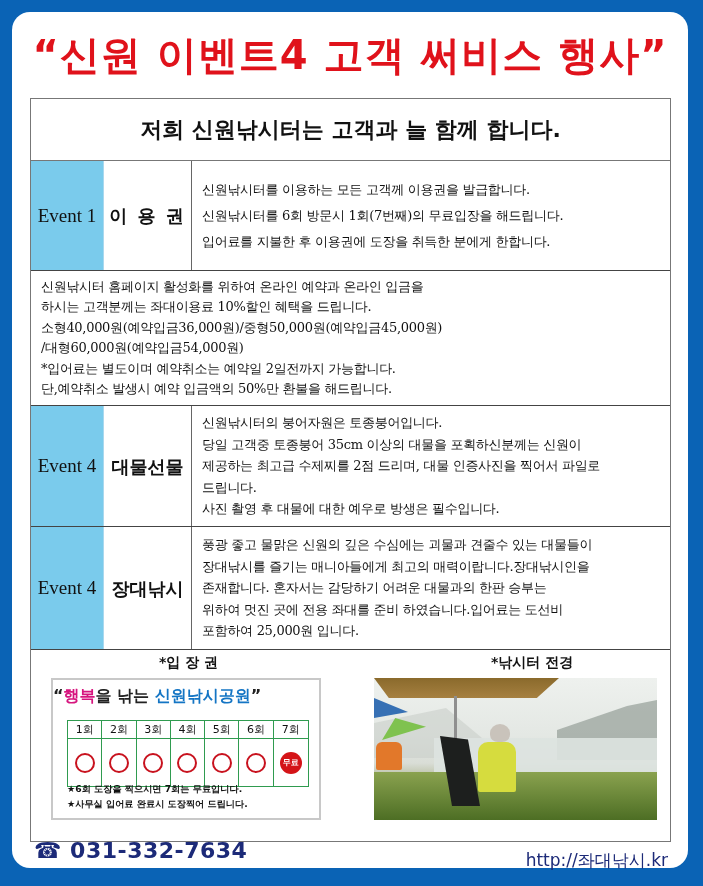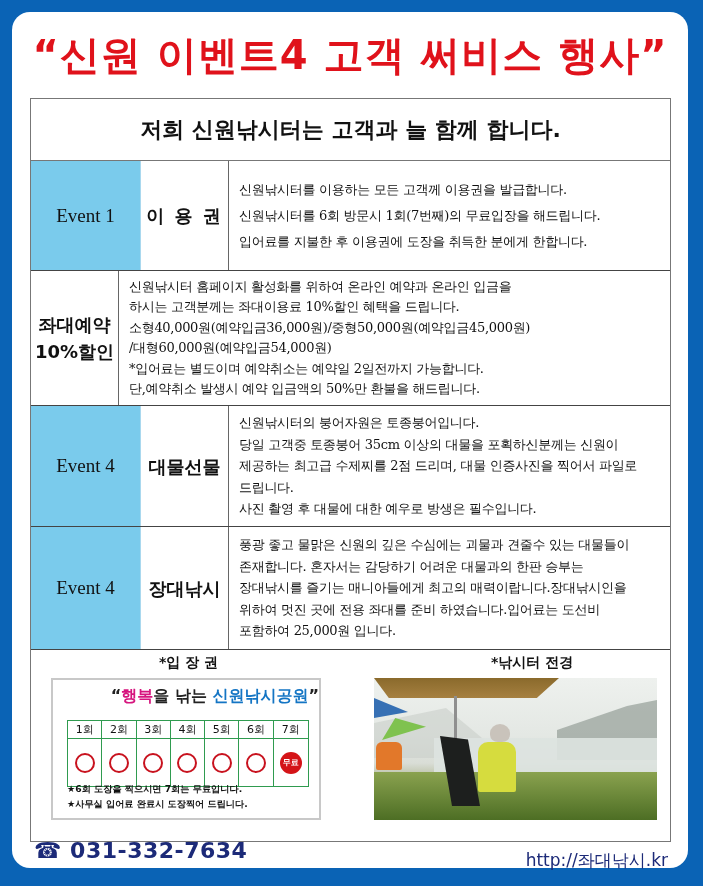--- a/index.html
+++ b/index.html
@@ -30,21 +30,21 @@
     display: flex; align-items: center; justify-content: center;
     font-family: "DejaVu Sans", sans-serif; font-weight: bold; font-size: 22px; color: #111;
   }
 
   .event-row {
     display: flex; border-bottom: 1.5px solid #444;
   }
   .event-row:last-of-type { border-bottom: 1.5px solid #999; }
 
   .ev-label {
-    width: 110px; background: #7acbec; border-right: 1px solid #a9d8ee;
+    width: 73px; background: #7acbec; border-right: 1px solid #a9d8ee;
     display: flex; align-items: center; justify-content: center;
     font-family: "Liberation Serif", serif; font-size: 19px; color: #111;
   }
   .ev-name {
     width: 88px; border-right: 1px solid #666;
     display: flex; flex-direction: column; align-items: center; justify-content: center;
     font-family: "DejaVu Sans", sans-serif; font-weight: bold; font-size: 18px; color: #111;
     line-height: 27px; text-align: center;
   }
   .ev-desc {
@@ -71,21 +71,21 @@
     font-size: 14px; color: #111;
   }
   .t-coupon { left: 128px; top: 4px; }
   .t-scene { left: 460px; top: 4px; }
 
   .coupon {
     position: absolute; left: 20px; top: 28px; width: 270px; height: 142px;
     border: 2px solid #c8c8c8; background: #fff;
   }
   .coupon-slogan {
-    position: absolute; left: 0; top: 6px; width: 100%; text-align: right;
+    position: absolute; left: 0; top: 6px; width: 100%; text-align: left;
     font-family: "DejaVu Sans", sans-serif; font-weight: bold; font-size: 16px;
   }
   .quote-mark { color: #222; }
   .pink { color: #d6157e; }
   .dark { color: #222; }
   .blue { color: #1475c4; }
 
   .stamp-grid {
     position: absolute; left: 14px; top: 40px; width: 242px; height: 67px;
     border: 1.5px solid #2f9b4f; display: grid;
@@ -181,24 +181,20 @@
         <span style="letter-spacing:2px">이 용 권</span>
       </div>
       <div class="ev-desc">
         <div class="line">신원낚시터를 이용하는 모든 고객께 이용권을 발급합니다.</div>
         <div class="line">신원낚시터를 6회 방문시 1회(7번째)의 무료입장을 해드립니다.</div>
         <div class="line">입어료를 지불한 후 이용권에 도장을 취득한 분에게 한합니다.</div>
       </div>
     </div>
 
     <div class="event-row row2">
-      <div class="ev-name">
-        <span>좌대예약</span>
-        <span>10%할인</span>
-      </div>
       <div class="ev-desc">
         <div class="line">신원낚시터 홈페이지 활성화를 위하여 온라인 예약과 온라인 입금을</div>
         <div class="line">하시는 고객분께는 좌대이용료 10%할인 혜택을 드립니다.</div>
         <div class="line">소형40,000원(예약입금36,000원)/중형50,000원(예약입금45,000원)</div>
         <div class="line">/대형60,000원(예약입금54,000원)</div>
         <div class="line">*입어료는 별도이며 예약취소는 예약일 2일전까지 가능합니다.</div>
         <div class="line">단,예약취소 발생시 예약 입금액의 50%만 환불을 해드립니다.</div>
       </div>
     </div>
 
@@ -216,22 +212,22 @@
       </div>
     </div>
 
     <div class="event-row row4">
       <div class="ev-label">Event 4</div>
       <div class="ev-name">
         <span>장대낚시</span>
       </div>
       <div class="ev-desc">
         <div class="line">풍광 좋고 물맑은 신원의 깊은 수심에는 괴물과 견줄수 있는 대물들이</div>
+        <div class="line">장대낚시를 즐기는 매니아들에게 최고의 매력이랍니다.장대낚시인을</div>
         <div class="line">존재합니다. 혼자서는 감당하기 어려운 대물과의 한판 승부는</div>
-        <div class="line">장대낚시를 즐기는 매니아들에게 최고의 매력이랍니다.장대낚시인을</div>
         <div class="line">위하여 멋진 곳에 전용 좌대를 준비 하였습니다.입어료는 도선비</div>
         <div class="line">포함하여 25,000원 입니다.</div>
       </div>
     </div>
 
     <div class="bottom">
       <div class="section-title t-coupon">*입 장 권</div>
       <div class="section-title t-scene">*낚시터 전경</div>
 
       <div class="coupon">

